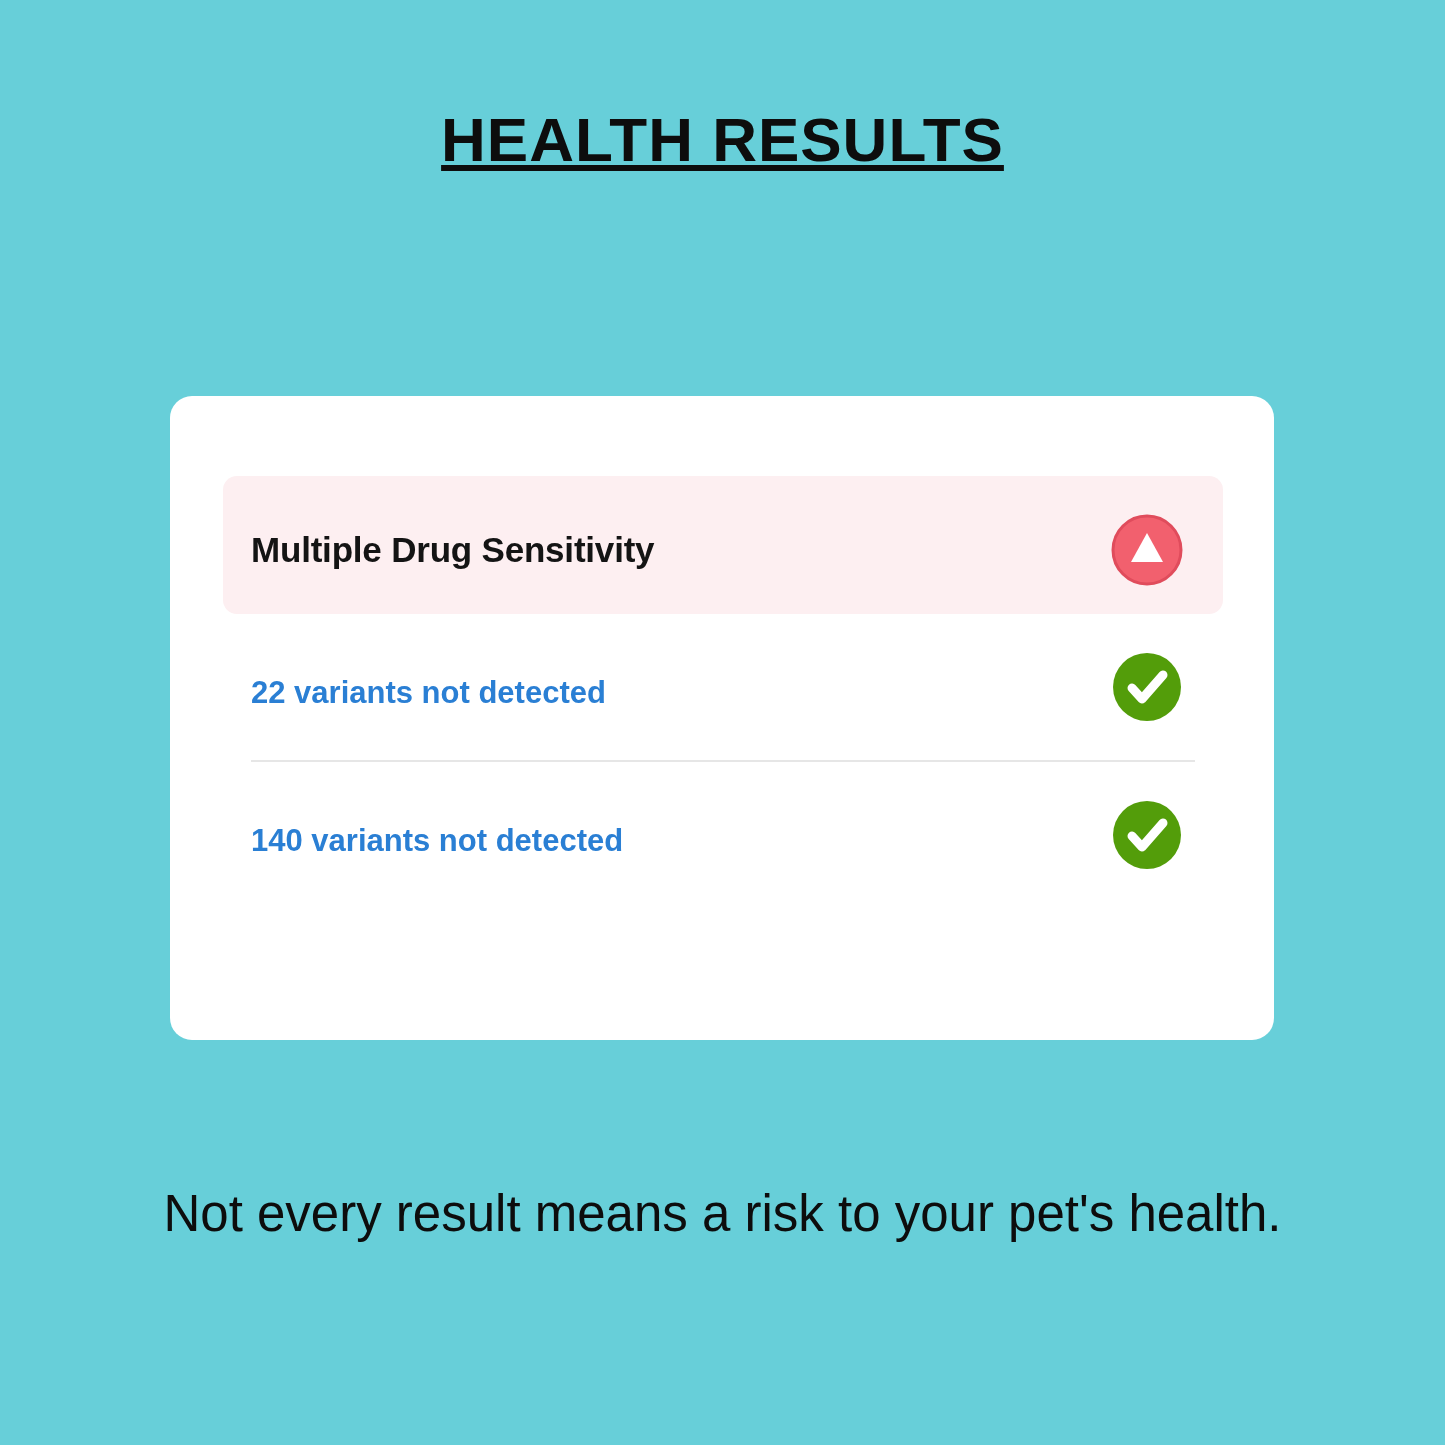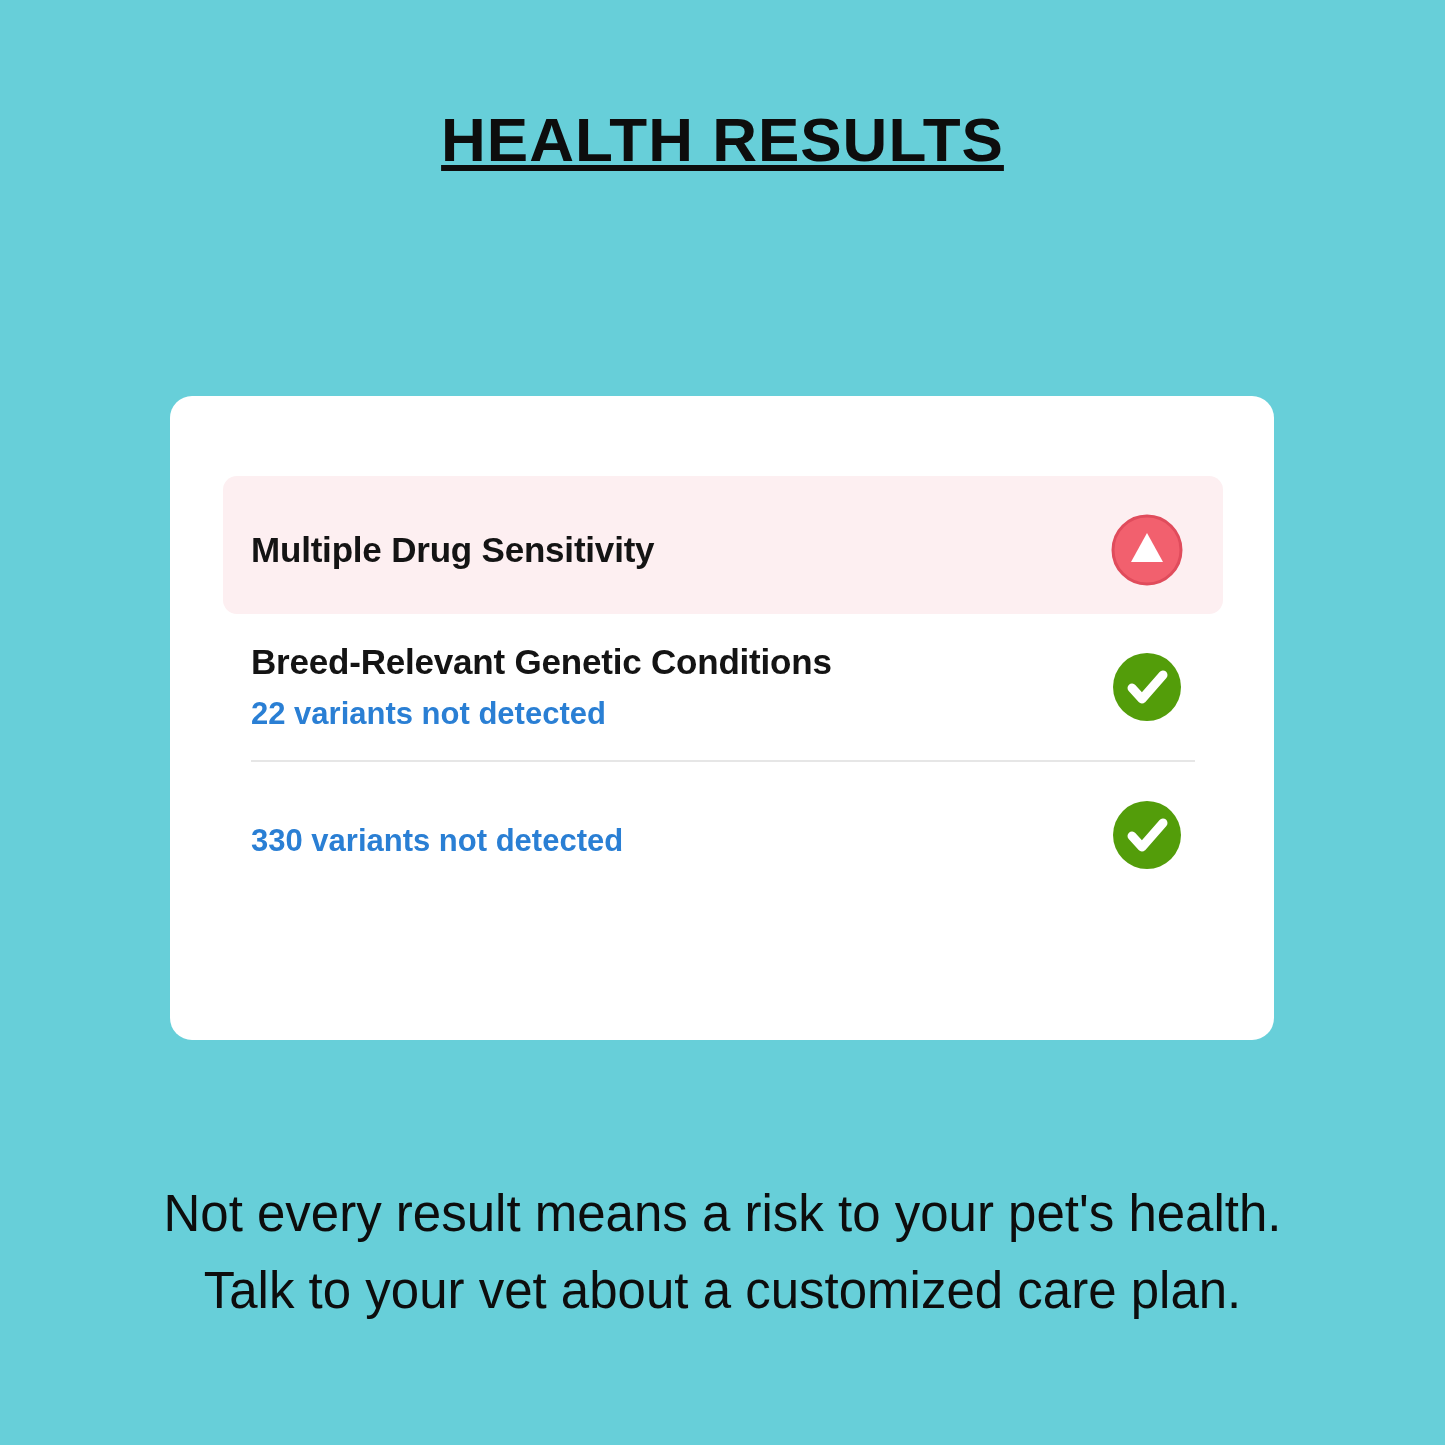--- a/index.html
+++ b/index.html
@@ -133,46 +133,44 @@
         <div class="status-icon">
           <svg viewBox="0 0 72 72" xmlns="http://www.w3.org/2000/svg">
             <circle cx="36" cy="36" r="34" fill="#f2606e" stroke="#e04c5c" stroke-width="3"></circle>
             <path d="M36 19 L52 48 L20 48 Z" fill="#ffffff"></path>
           </svg>
         </div>
       </div>
 
       <div class="row row-plain">
         <div class="row-text">
-          <div class="row-title">Breed-Relevant Genetic Conditions</div>
           <div class="row-sub">22 variants not detected</div>
         </div>
         <div class="status-icon">
           <svg viewBox="0 0 72 72" xmlns="http://www.w3.org/2000/svg">
             <circle cx="36" cy="36" r="34" fill="#539d0a"></circle>
             <path d="M21 37 L31 48 L52 24" fill="none" stroke="#ffffff" stroke-width="9" stroke-linecap="round" stroke-linejoin="round"></path>
           </svg>
         </div>
       </div>
 
       <div class="divider"></div>
 
       <div class="row row-plain">
         <div class="row-text">
-          <div class="row-sub">330 variants not detected</div>
+          <div class="row-sub">140 variants not detected</div>
         </div>
         <div class="status-icon">
           <svg viewBox="0 0 72 72" xmlns="http://www.w3.org/2000/svg">
             <circle cx="36" cy="36" r="34" fill="#539d0a"></circle>
             <path d="M21 37 L31 48 L52 24" fill="none" stroke="#ffffff" stroke-width="9" stroke-linecap="round" stroke-linejoin="round"></path>
           </svg>
         </div>
       </div>
 
     </div>
   </div>
 
   <div class="footnote">
     <span class="line">Not every result means a risk to your pet's health.</span>
-    <span class="line">Talk to your vet about a customized care plan.</span>
   </div>
 
 </div>
 
 </body></html>

